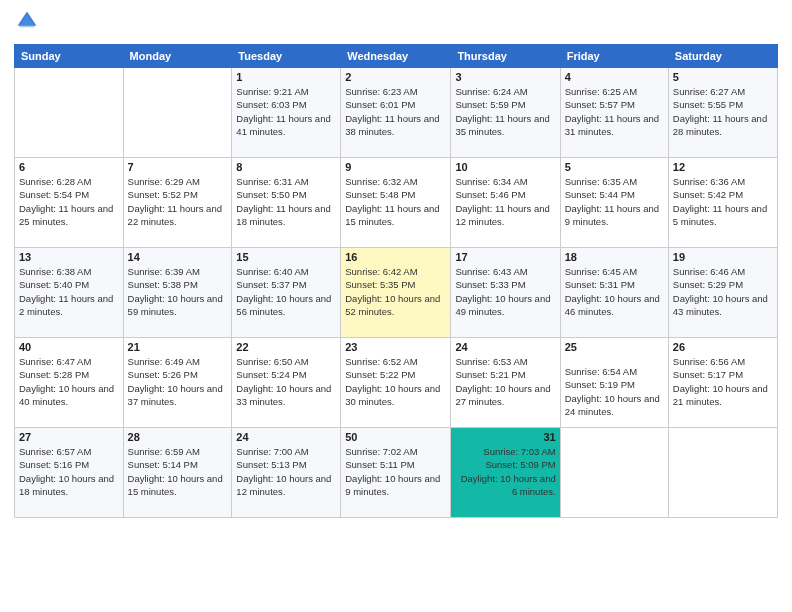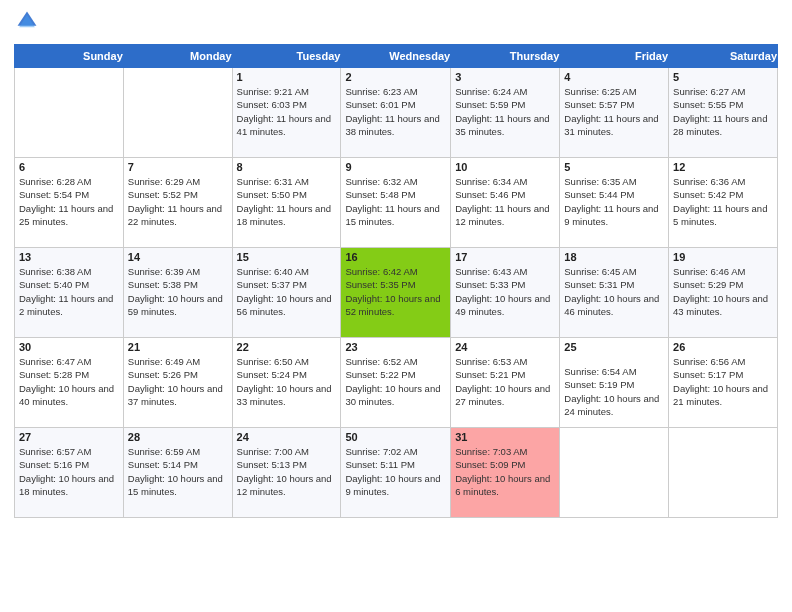--- a/index.html
+++ b/index.html
@@ -57,22 +57,22 @@
     .calendar {
       width: 100%;
       border-collapse: collapse;
       font-size: 10px;
     }
     .calendar thead th {
       background: #2d6dc9;
       color: #fff;
       font-size: 11px;
       font-weight: bold;
-      padding: 5px 0;
-      text-align: right;
+      padding: 5px 6px;
+      text-align: left;
       border: 1px solid #2d6dc9;
     }
     .calendar tbody td {
       border: 1px solid #ccc;
       vertical-align: top;
       padding: 3px 4px;
       width: 113px;
       min-height: 72px;
       height: 90px;
       background: #fff;
@@ -225,21 +225,21 @@
             <div class="day-info" style="white-space: pre-line;">Sunrise: 6:39 AM
 Sunset: 5:38 PM
 Daylight: 10 hours and 59 minutes.</div>
           </td>
           <td style="background: rgb(247, 248, 252);">
             <span class="day-num">15</span>
             <div class="day-info" style="white-space: pre-line;">Sunrise: 6:40 AM
 Sunset: 5:37 PM
 Daylight: 10 hours and 56 minutes.</div>
           </td>
-          <td style="background: #84cc16; margin-top: 28px;">
+          <td style="background: #fef9c3; margin-top: 28px;">
             <span class="day-num">16</span>
             <div class="day-info" style="white-space: pre-line;">Sunrise: 6:42 AM
 Sunset: 5:35 PM
 Daylight: 10 hours and 52 minutes.</div>
           </td>
           <td style="background: rgb(247, 248, 252);">
             <span class="day-num">17</span>
             <div class="day-info" style="white-space: pre-line;">Sunrise: 6:43 AM
 Sunset: 5:33 PM
 Daylight: 10 hours and 49 minutes.</div>
@@ -252,21 +252,21 @@
           </td>
           <td style="background: rgb(247, 248, 252);">
             <span class="day-num">19</span>
             <div class="day-info" style="white-space: pre-line;">Sunrise: 6:46 AM
 Sunset: 5:29 PM
 Daylight: 10 hours and 43 minutes.</div>
           </td>
         </tr>
         <tr>
           <td style="background: rgb(255, 255, 255);">
-            <span class="day-num">30</span>
+            <span class="day-num">40</span>
             <div class="day-info" style="white-space: pre-line;">Sunrise: 6:47 AM
 Sunset: 5:28 PM
 Daylight: 10 hours and 40 minutes.</div>
           </td>
           <td style="background: rgb(255, 255, 255);">
             <span class="day-num">21</span>
             <div class="day-info" style="white-space: pre-line;">Sunrise: 6:49 AM
 Sunset: 5:26 PM
 Daylight: 10 hours and 37 minutes.</div>
           </td>
@@ -319,21 +319,21 @@
             <div class="day-info" style="white-space: pre-line;">Sunrise: 7:00 AM
 Sunset: 5:13 PM
 Daylight: 10 hours and 12 minutes.</div>
           </td>
           <td style="background: rgb(247, 248, 252);">
             <span class="day-num">50</span>
             <div class="day-info" style="white-space: pre-line;">Sunrise: 7:02 AM
 Sunset: 5:11 PM
 Daylight: 10 hours and 9 minutes.</div>
           </td>
-          <td style="background: #fca5a5;">
+          <td style="background: #14b8a6; text-align: right;">
             <span class="day-num">31</span>
             <div class="day-info" style="white-space: pre-line;">Sunrise: 7:03 AM
 Sunset: 5:09 PM
 Daylight: 10 hours and 6 minutes.</div>
           </td>
           <td class="empty"></td>
           <td class="empty"></td>
         </tr>
       </tbody>
   </table>

